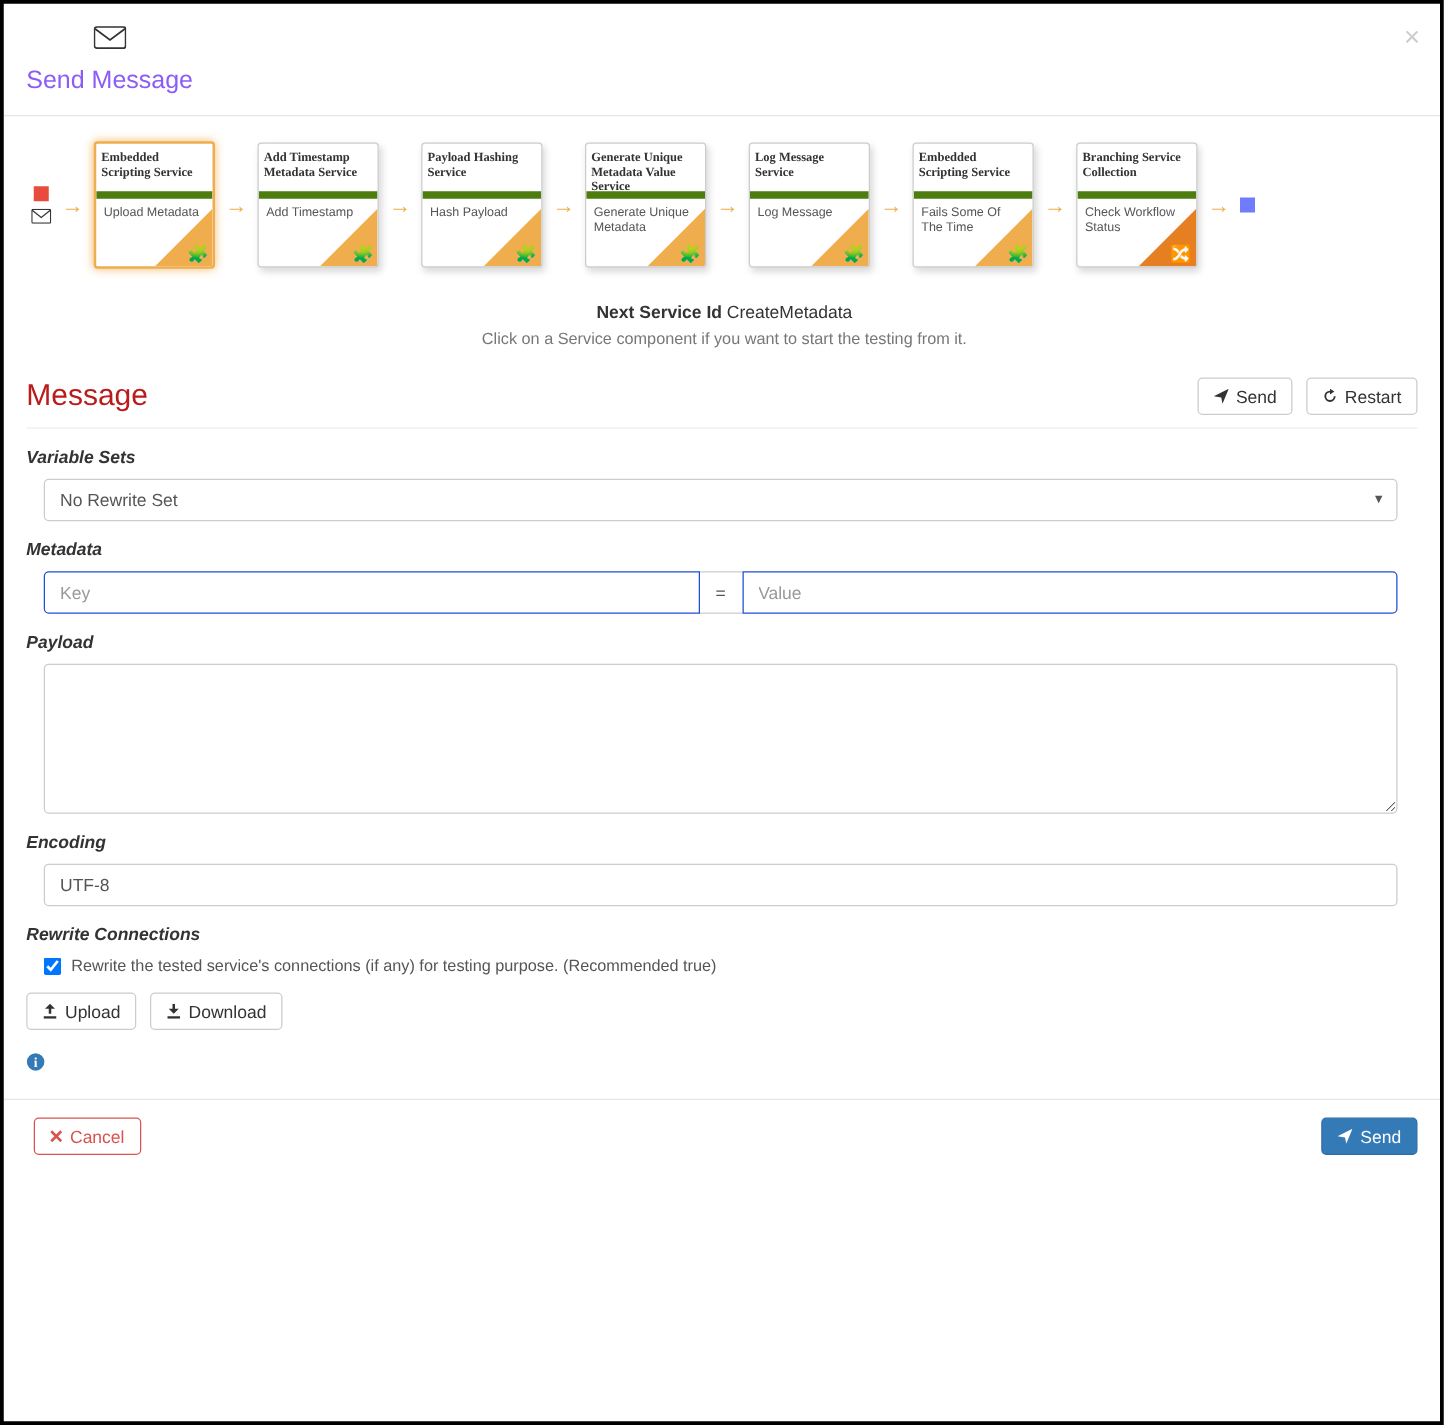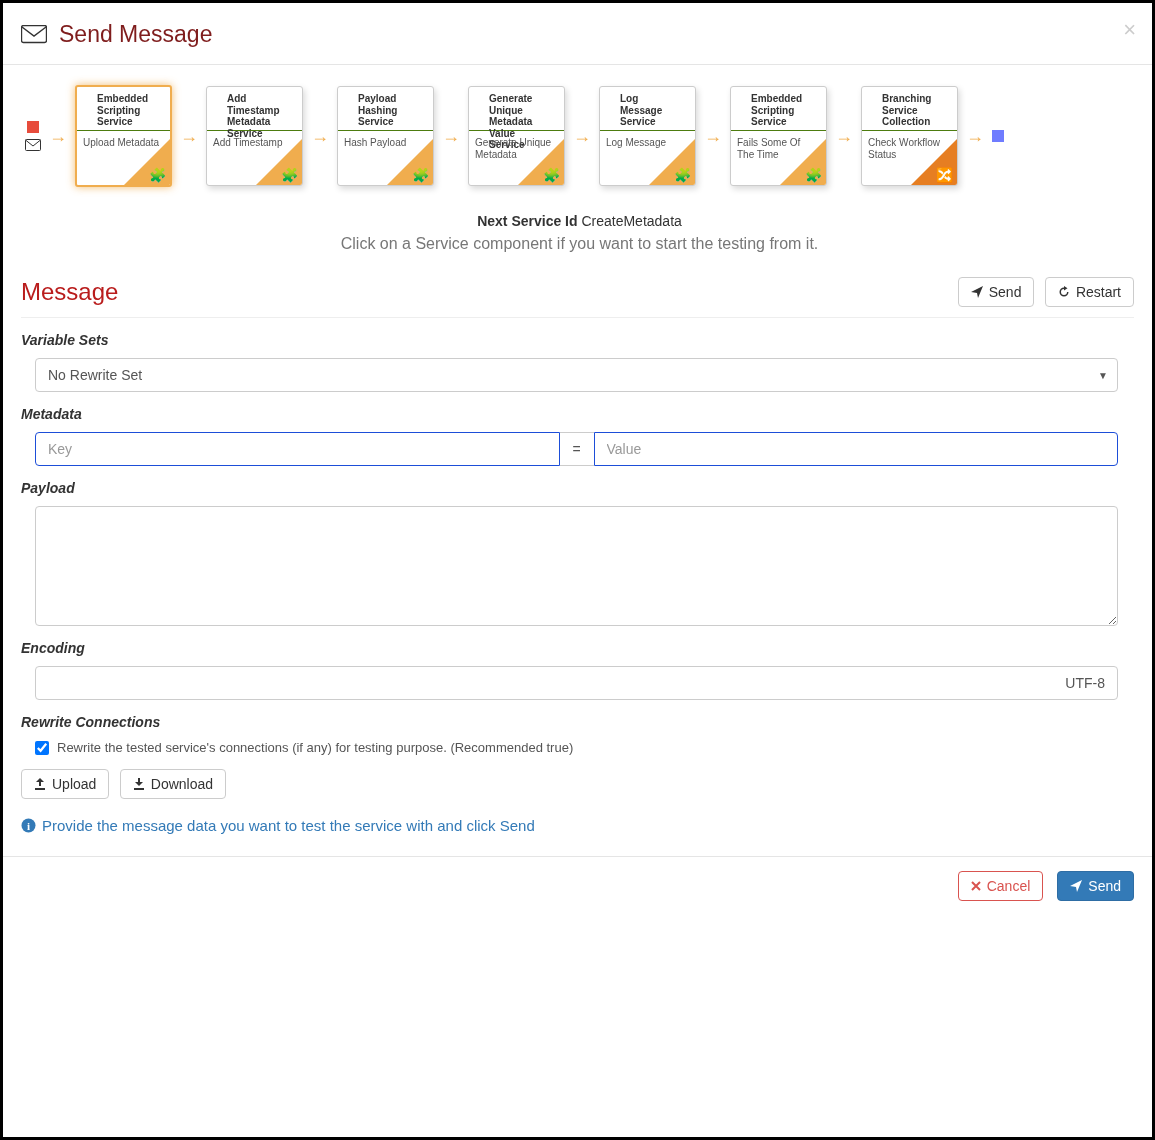--- a/index.html
+++ b/index.html
@@ -1,61 +1,61 @@
 <!DOCTYPE html>
 <html><head>
 <meta charset="utf-8">
 <style>
 * { box-sizing: border-box; margin: 0; padding: 0; }
 html, body { width: 1155px; height: 1140px; font-family: "Helvetica Neue", Helvetica, Arial, sans-serif; background: #fff; }
 body { border: 3px solid #000; position: relative; }
 .modal { padding: 0; }
 .modal-header { padding: 18px 18px 16px 18px; border-bottom: 1px solid #e5e5e5; display: flex; align-items: center; }
-.modal-title { font-size: 23px; font-weight: 500; color: #7f1d1d; display: flex; align-items: center; gap: 12px; }
+.modal-title { font-size: 20px; font-weight: 500; color: #8b5cf6; display: flex; align-items: center; gap: 12px; flex-direction: column; }
 .close-btn { position: absolute; top: 14px; right: 16px; color: #ccc; font-size: 22px; cursor: pointer; background: none; border: none; }
 .modal-body { padding: 16px 18px 0 18px; }
 .section-hdr { font-size: 24px; font-weight: 500; color: #333; border-bottom: 1px solid #eee; padding-bottom: 8px; margin-bottom: 14px; }
 .msg-hdr-row { display: flex; align-items: center; justify-content: space-between; border-bottom: 1px solid #eee; padding-bottom: 10px; margin-bottom: 14px; }
 .msg-hdr-row h2 { font-size: 24px; font-weight: 500; color: #b91c1c; }
 .btn { display: inline-flex; align-items: center; gap: 6px; background: #fff; border: 1px solid #ccc; color: #333; font-size: 14px; padding: 6px 12px; border-radius: 4px; cursor: pointer; margin-left: 6px; }
 .btn-danger { border-color: #d9534f; color: #d9534f; }
 .btn-primary { background: #337ab7; border-color: #2e6da4; color: #fff; }
 .field-label { font-size: 14px; font-weight: 700; color: #333; margin: 14px 0 10px 0; font-style: italic; }
 .select-wrap { position: relative; margin-left: 14px; width: calc(100% - 30px); }
 .select-wrap .sbox { width: 100%; border: 1px solid #ccc; border-radius: 4px; padding: 8px 30px 8px 12px; font-size: 14px; color: #555; background: #fff; cursor: pointer; }
 .select-wrap .caret { position: absolute; right: 10px; top: 50%; transform: translateY(-50%); font-size: 10px; color: #555; }
 .kv-row { display: flex; margin-left: 14px; width: calc(100% - 30px); }
 .kv-row input { border: 1px solid #1d4ed8; padding: 8px 12px; font-size: 14px; color: #555; }
 .kv-row input::placeholder { color: #999; }
 .kv-key { flex: 1 1 48%; border-radius: 4px 0 0 4px; }
 .kv-eq { width: 34px; text-align: center; border: 1px solid #ccc; border-left: none; border-right: none; font-size: 14px; display: flex; align-items: center; justify-content: center; color: #555; }
 .kv-val { flex: 1 1 48%; border-radius: 0 4px 4px 0; }
 textarea.payload { display:block; width: calc(100% - 30px); margin-left: 14px; height: 120px; border: 1px solid #ccc; border-radius: 4px; padding: 8px; font-size: 14px; resize: both; }
-input.enc { display:block; width: calc(100% - 30px); margin-left: 14px; border: 1px solid #ccc; border-radius: 4px; padding: 8px 12px; font-size: 14px; color: #555; text-align: right; }
+input.enc { display:block; width: calc(100% - 30px); margin-left: 14px; border: 1px solid #ccc; border-radius: 4px; padding: 8px 12px; font-size: 14px; color: #555; }
 .chk-row { margin: 10px 0 14px 14px; display: flex; align-items: center; gap: 8px; font-size: 13px; color: #555; }
 .chk-row input[type=checkbox] { width: 14px; height: 14px; }
 .btn-row { margin: 6px 0 18px 0; }
 .info-line { color: #337ab7; font-size: 15px; display: flex; align-items: center; gap: 6px; margin-bottom: 22px; }
-.modal-footer { border-top: 1px solid #e5e5e5; padding: 14px 18px; display: flex; justify-content: flex-end; gap: 8px; }
+.modal-footer { border-top: 1px solid #e5e5e5; padding: 14px 18px; display: flex; justify-content: space-between; gap: 8px; }
 
 .wf-wrap { padding-left: 4px; }
 .wf-row { display: flex; align-items: center; gap: 8px; padding: 4px 0 18px 0; }
 .wf-start { width: 12px; height: 12px; background: #e74c3c; display: inline-block; }
 .wf-end { width: 12px; height: 12px; background: #6f7cff; display: inline-block; }
 .arrow { color: #f0ad4e; font-size: 18px; }
 .card { width: 97px; border: 1px solid #ccc; border-radius: 3px; background: #fff; font-size: 10px; position: relative; overflow: hidden; box-shadow: 2px 3px 6px rgba(0,0,0,0.15); cursor: pointer; }
-.card .top { padding: 6px 20px; height: 44px; border-bottom: 1px solid #4d7c0f; color: #333; font-weight: 700; line-height: 1.15; }
+.card .top { padding: 6px 4px; height: 44px; border-bottom: 6px solid #4d7c0f; color: #333; font-weight: 700; line-height: 1.15; font-family: Liberation Serif, serif; }
 .card .bot { padding: 6px 6px 10px 6px; height: 54px; color: #555; line-height: 1.15; position: relative; }
 .card .tri { position: absolute; right: 0; bottom: 0; width: 0; height: 0; border-left: 46px solid transparent; border-bottom: 46px solid #f0ad4e; }
 .card .pz { position: absolute; right: 3px; bottom: 2px; font-size: 14px; color: #222; z-index: 2; }
 .card.selected { border: 2px solid #f0ad4e; box-shadow: 0 0 8px rgba(240,173,78,0.8); }
 .card.branch .tri { border-bottom-color: #e67e22; }
 .next-line { text-align: center; font-size: 14px; color: #333; margin: 8px 0 6px 0; }
 .next-line b { font-weight: 700; }
-.hint-line { text-align: center; font-size: 16px; color: #777; margin-bottom: 24px; }
+.hint-line { text-align: center; font-size: 13px; color: #777; margin-bottom: 24px; }
 .envicon { margin-top: 6px; color: #333; }
 svg { display: block; }
 </style>
 </head>
 <body>
 
 <div class="modal">
   <div class="modal-header">
     <div class="modal-title">
       <span>
@@ -200,21 +200,20 @@
       </button>
     </div>
 
     <div class="info-line">
       <span>
           <svg width="15" height="15" viewBox="0 0 15 15">
             <circle cx="7.5" cy="7.5" r="7" fill="#337ab7"></circle>
             <text x="7.5" y="11.5" text-anchor="middle" font-size="11" font-weight="bold" fill="#fff" font-family="Georgia">i</text>
           </svg>
         </span>
-      <span>Provide the message data you want to test the service with and click Send</span>
     </div>
   </div>
 
   <div class="modal-footer">
     <button class="btn btn-danger">
       <span>
           <svg width="10" height="10" viewBox="0 0 10 10">
             <path d="M1 1 L9 9 M9 1 L1 9" stroke="#d9534f" stroke-width="2"></path>
           </svg>
         </span>

